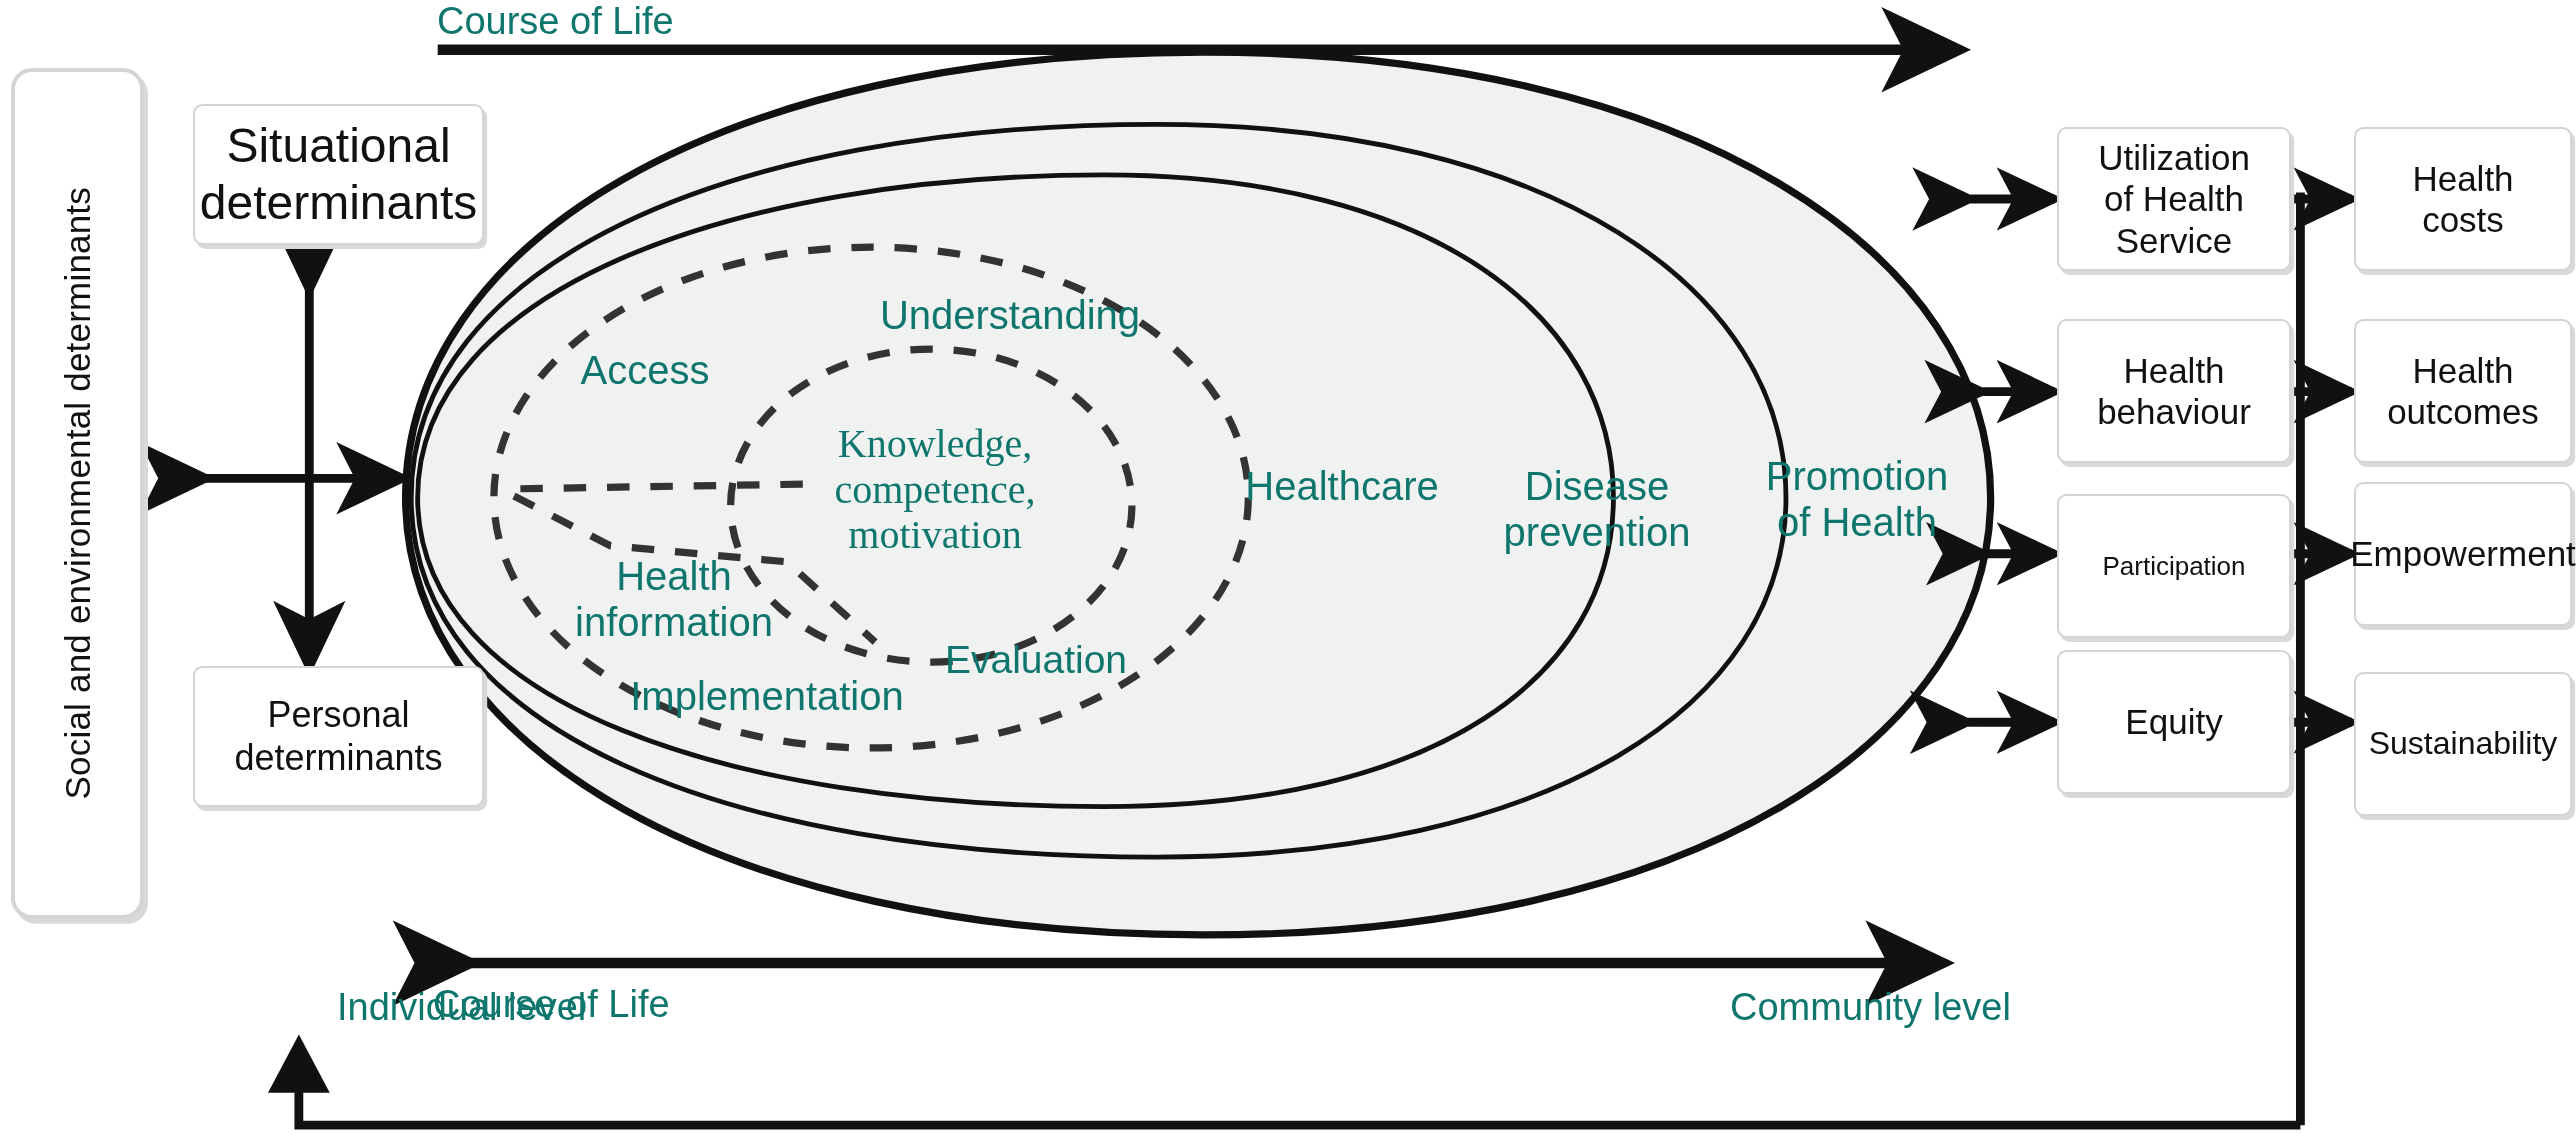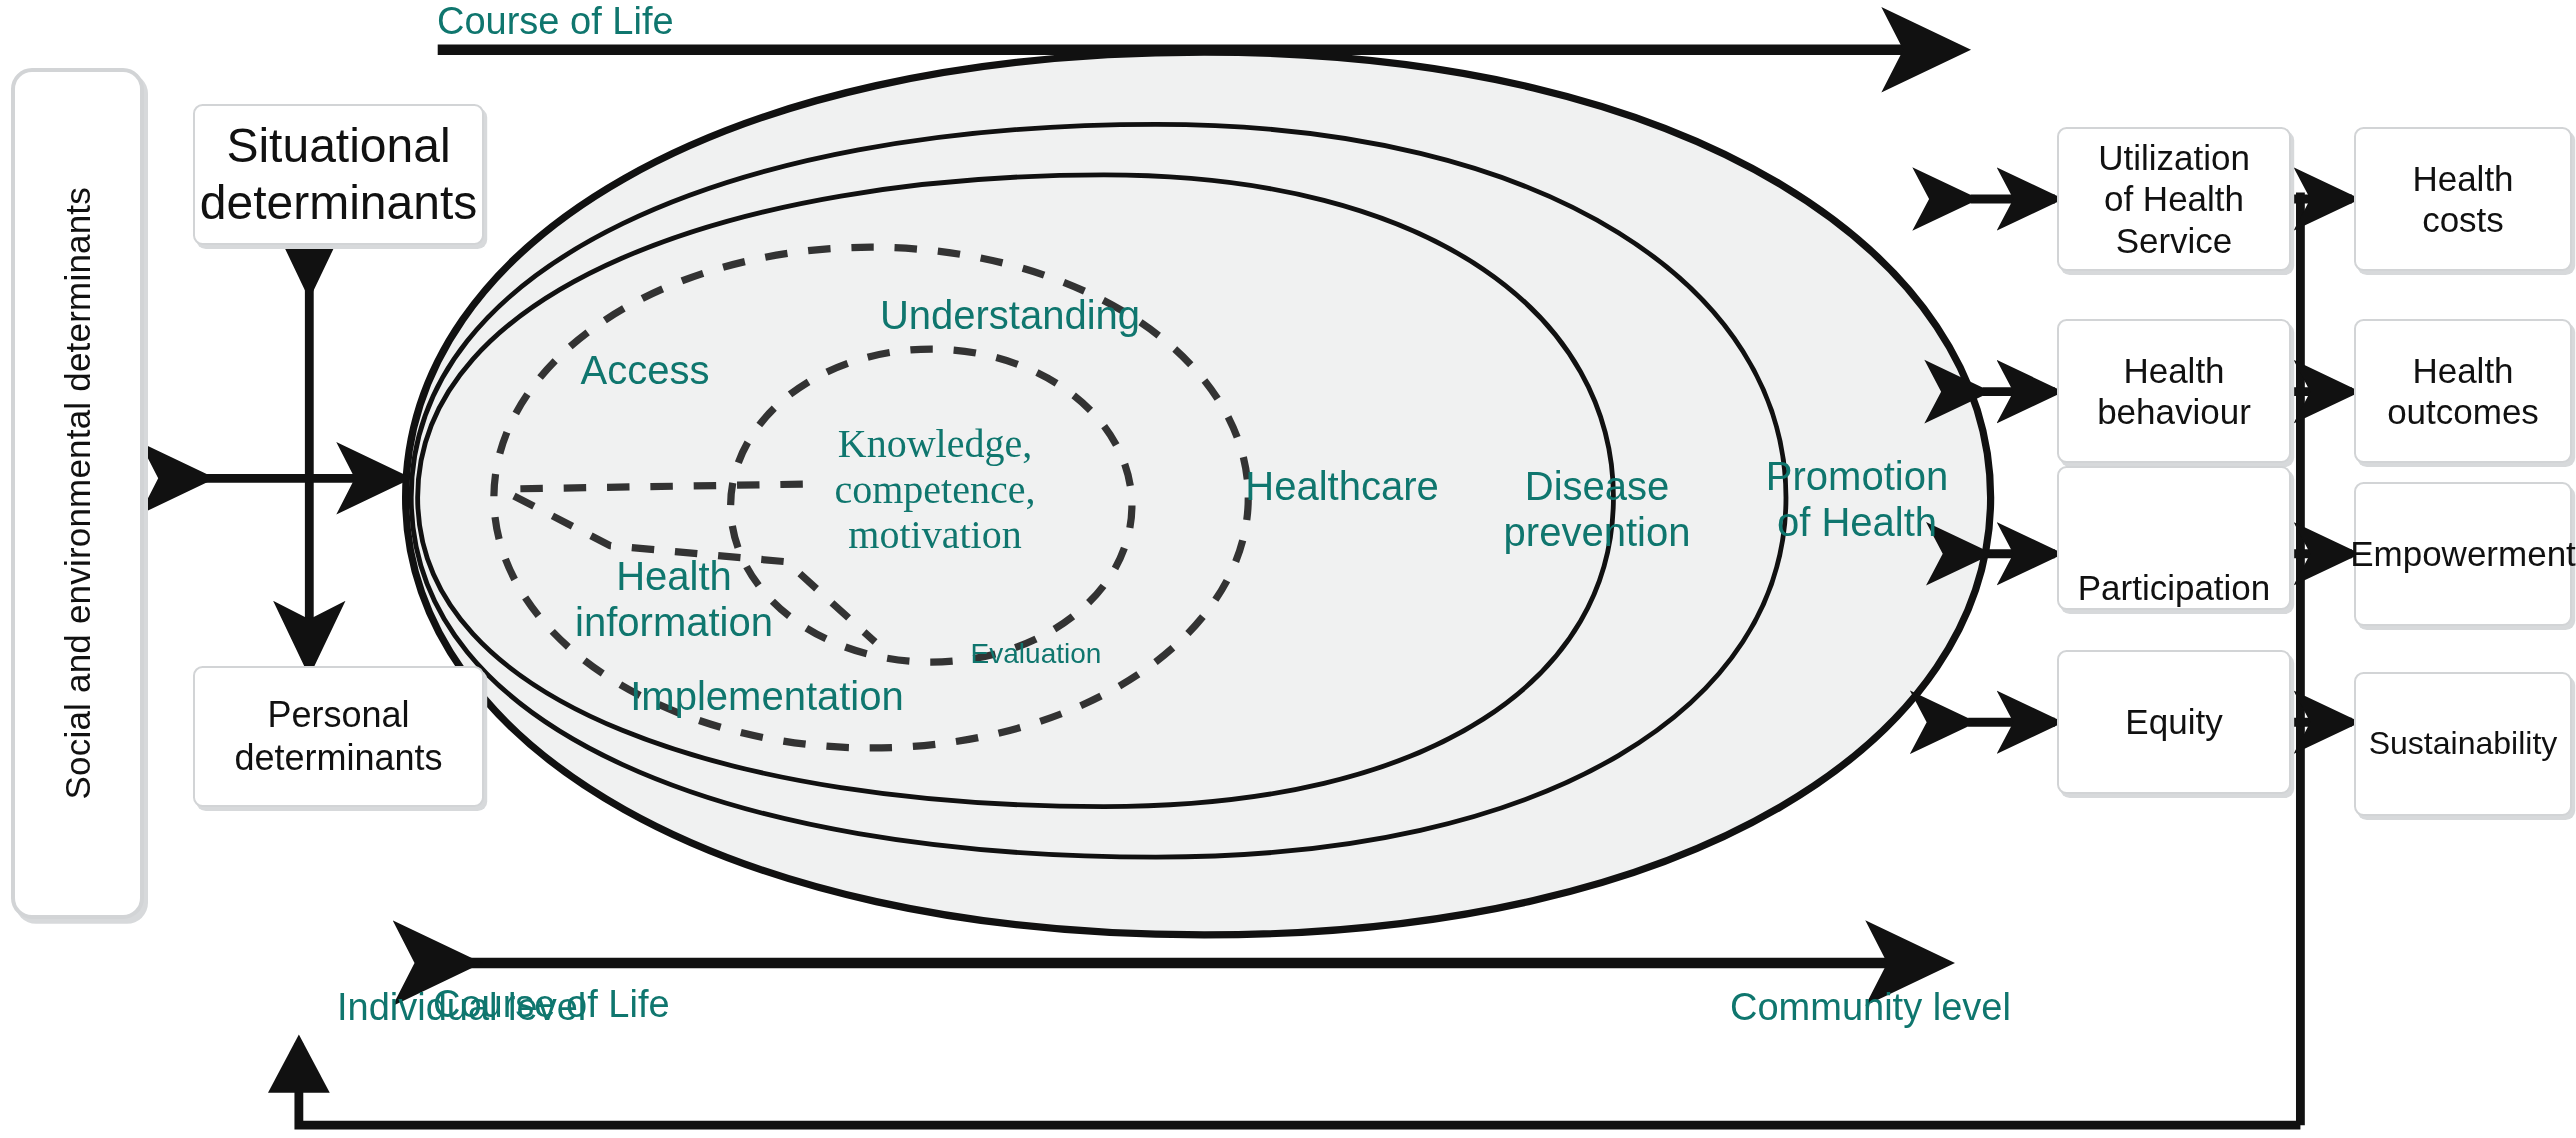--- a/index.html
+++ b/index.html
@@ -162,38 +162,38 @@
     <i style="font-style:normal;display:block">motivation</i>
   </div>
 
   <div class="dtext ctr" style="left:674px;top:554px;font-size:40px;text-align:center;">
     <i style="font-style:normal;display:block">Health</i>
     <i style="font-style:normal;display:block">information</i>
   </div>
 
   <div class="dtext ctr" style="left:767px;top:674px;font-size:40px;">Implementation</div>
 
-  <div class="dtext ctr" style="left:1036px;top:638px;font-size:28px;">Evaluation</div>
+  <div class="dtext ctr" style="left:1036px;top:638px;font-size:39px;">Evaluation</div>
 
   <div class="rbox" style="left:2057px;top:127px;width:234px;height:144px;font-size:35px;">
     <span>
         <i style="font-style:normal;display:block">Utilization</i>
           <i style="font-style:normal;display:block">of Health</i>
           <i style="font-style:normal;display:block">Service</i>
       </span>
   </div>
 
   <div class="rbox" style="left:2057px;top:319px;width:234px;height:144px;font-size:35px;">
     <span>
         <i style="font-style:normal;display:block">Health</i>
           <i style="font-style:normal;display:block">behaviour</i>
       </span>
   </div>
 
-  <div class="rbox" style="left:2057px;top:466px;width:234px;height:144px;font-size:35px;align-items:flex-end;">
+  <div class="rbox" style="left:2057px;top:494px;width:234px;height:144px;font-size:26px;">
     <span>
         <i style="font-style:normal;display:block">Participation</i>
       </span>
   </div>
 
   <div class="rbox" style="left:2057px;top:650px;width:234px;height:144px;font-size:35px;">
     <span>
         <i style="font-style:normal;display:block">Equity</i>
       </span>
   </div>

